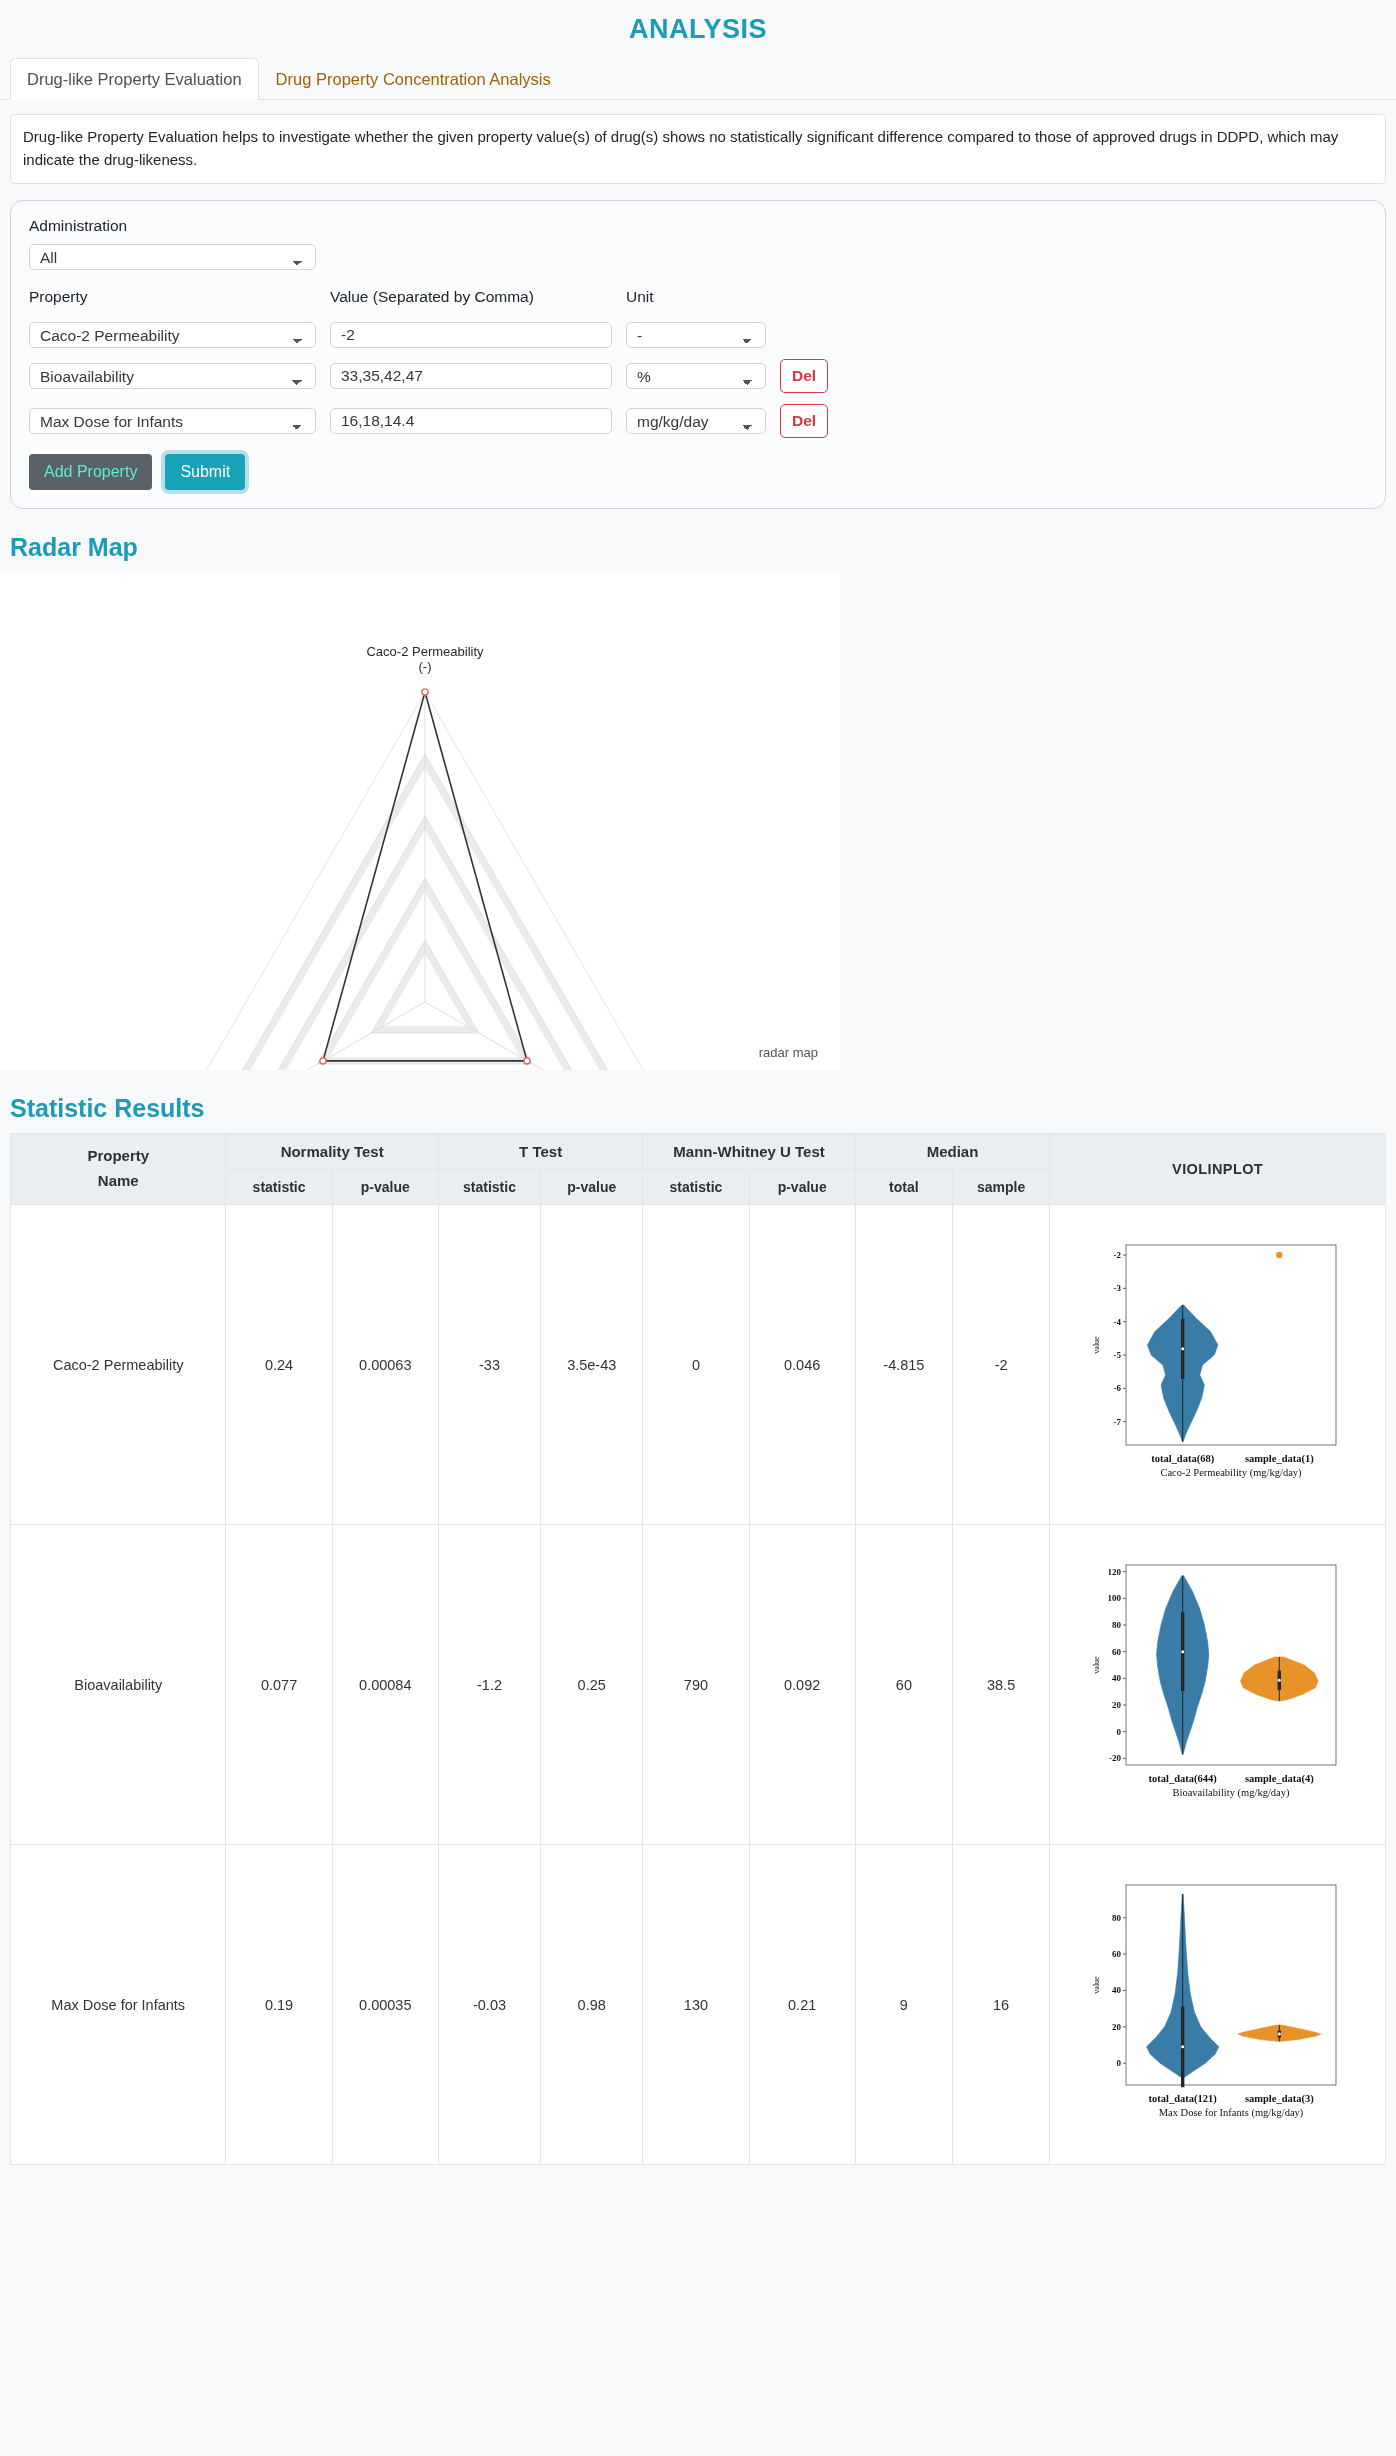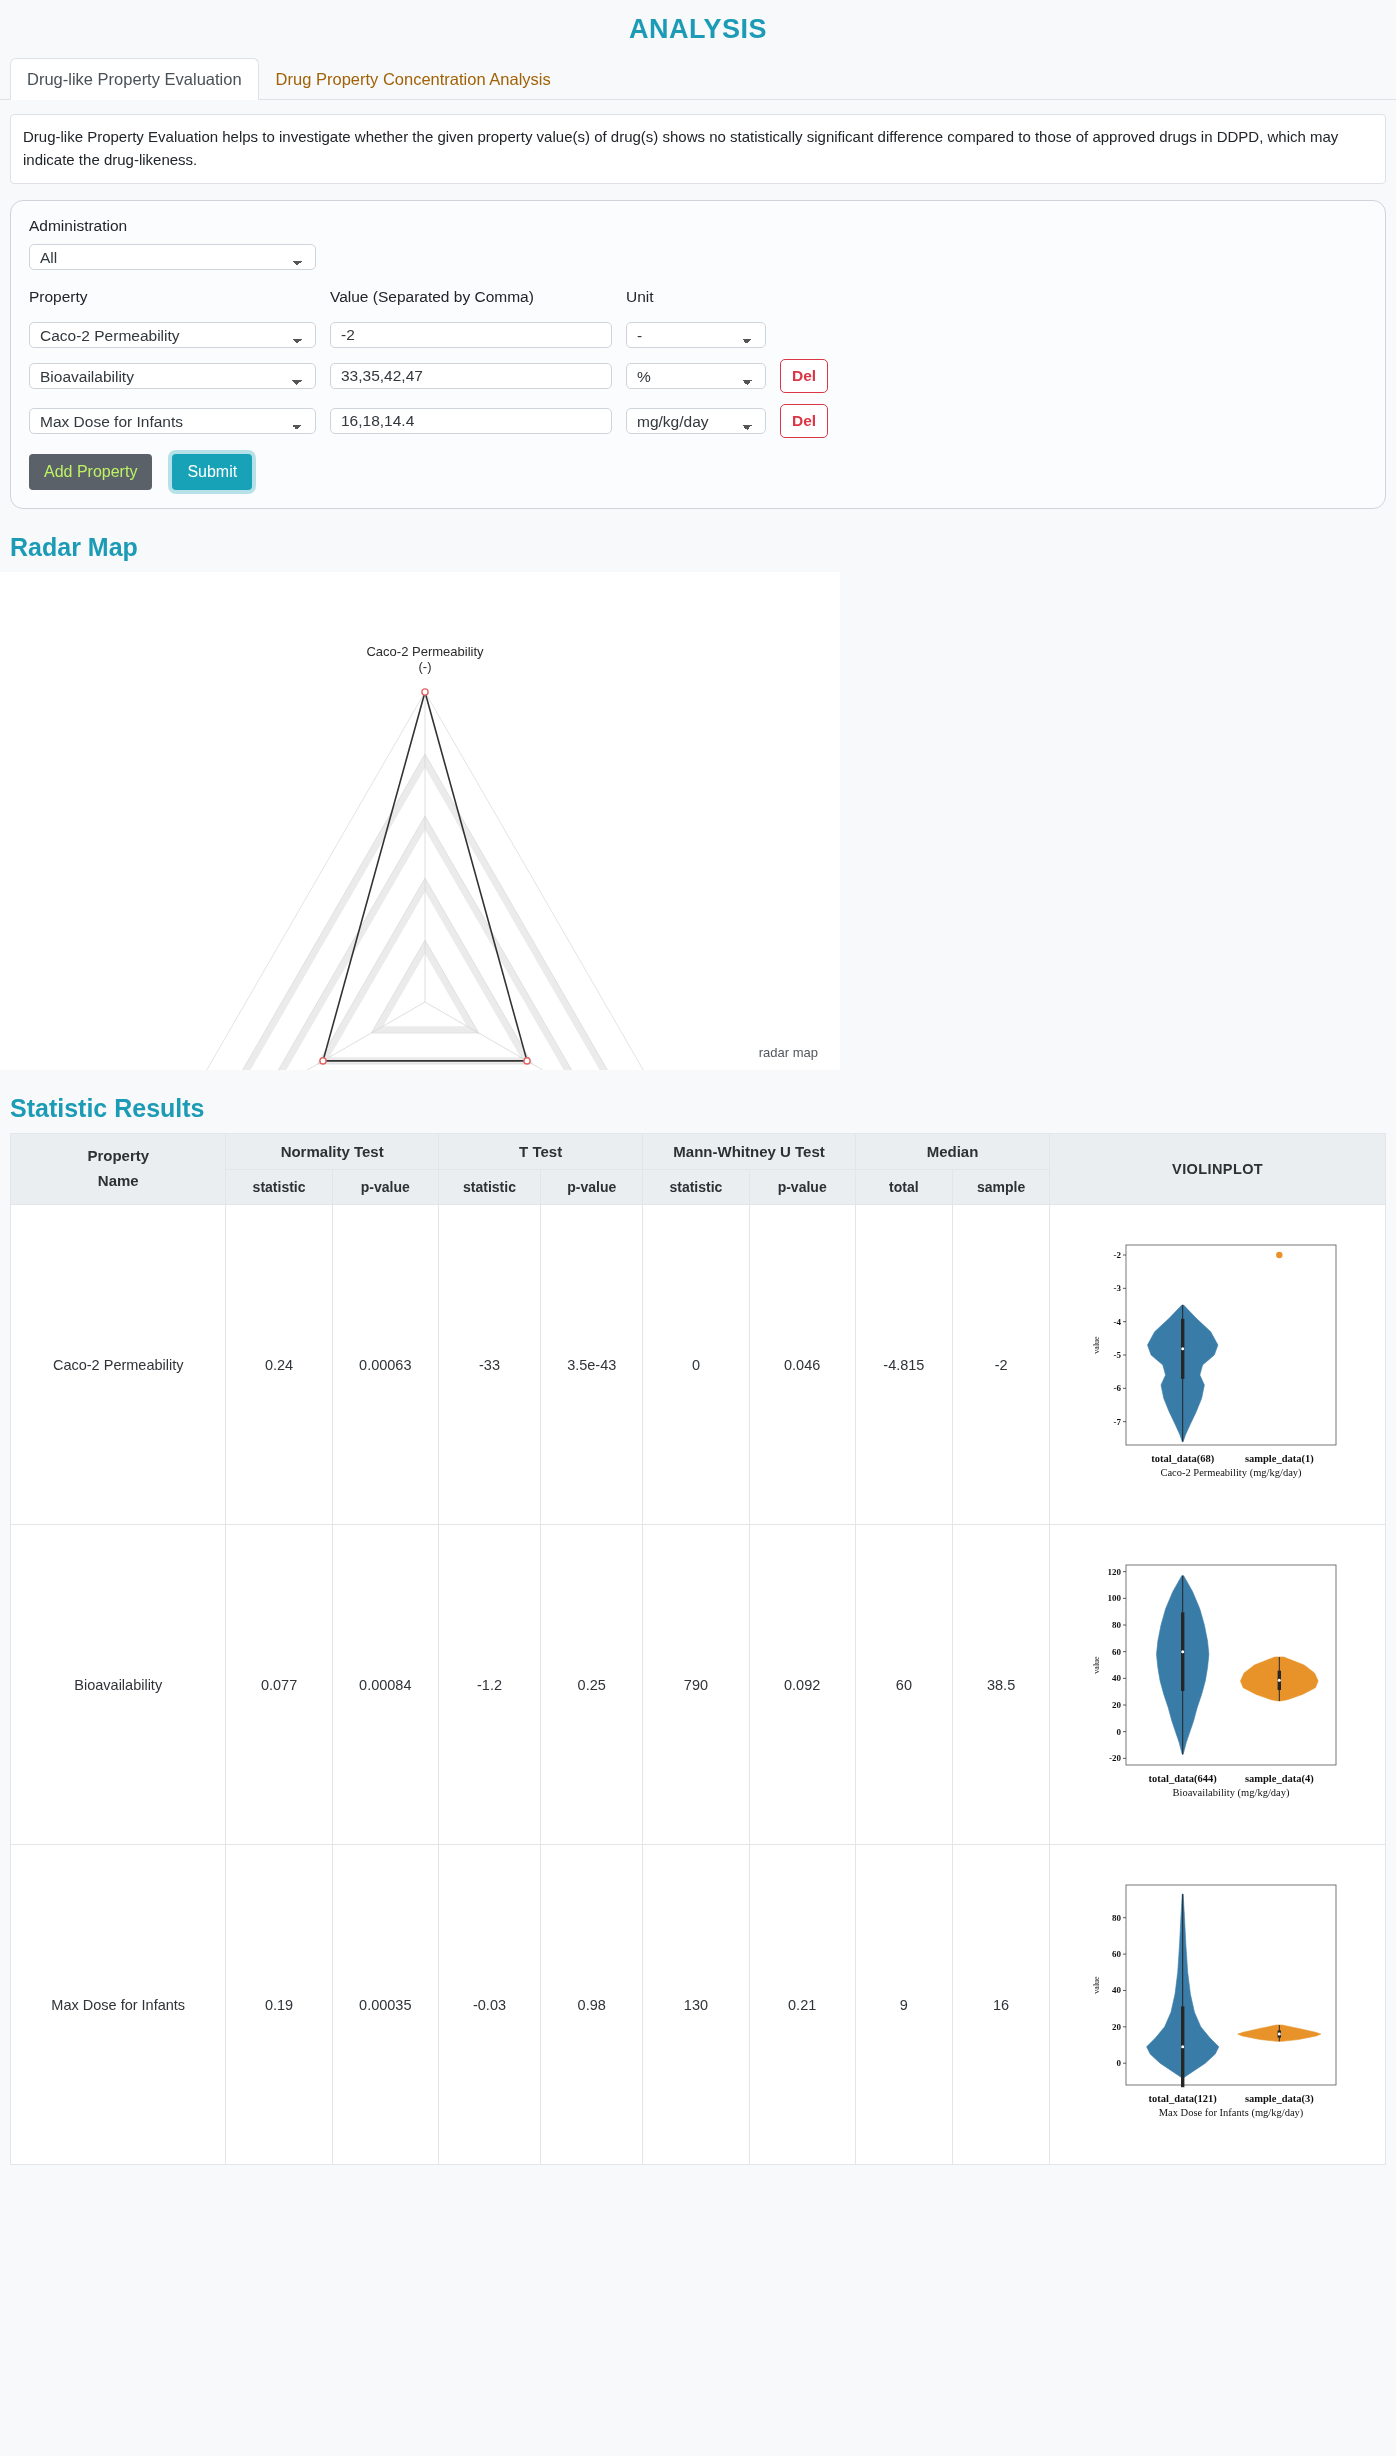--- a/index.html
+++ b/index.html
@@ -133,36 +133,36 @@
     border: 1px solid #dc3545;
     border-radius: 5px;
     cursor: pointer;
     font-family: "Liberation Sans", sans-serif;
     font-weight: bold;
   }
 
   .btnrow { margin-top: 16px; display: flex; align-items: center; }
   .btn-add {
     background: #5a6169;
-    color: #bef264;
+    color: #5eead4;
     border: none;
     border-radius: 4px;
     font-size: 16px;
     padding: 9px 15px;
     cursor: pointer;
     font-family: "Liberation Sans", sans-serif;
   }
   .btn-submit {
     background: #17a2b8;
     color: #ffffff;
     border: none;
     border-radius: 4px;
     font-size: 16px;
     padding: 9px 15px;
-    margin-left: 20px;
+    margin-left: 13px;
     cursor: pointer;
     box-shadow: 0 0 0 4px rgba(23,162,184,0.30);
     font-family: "Liberation Sans", sans-serif;
   }
 
   
   .section-head {
     color: #1b9bb5;
     font-size: 25px;
     font-weight: bold;

